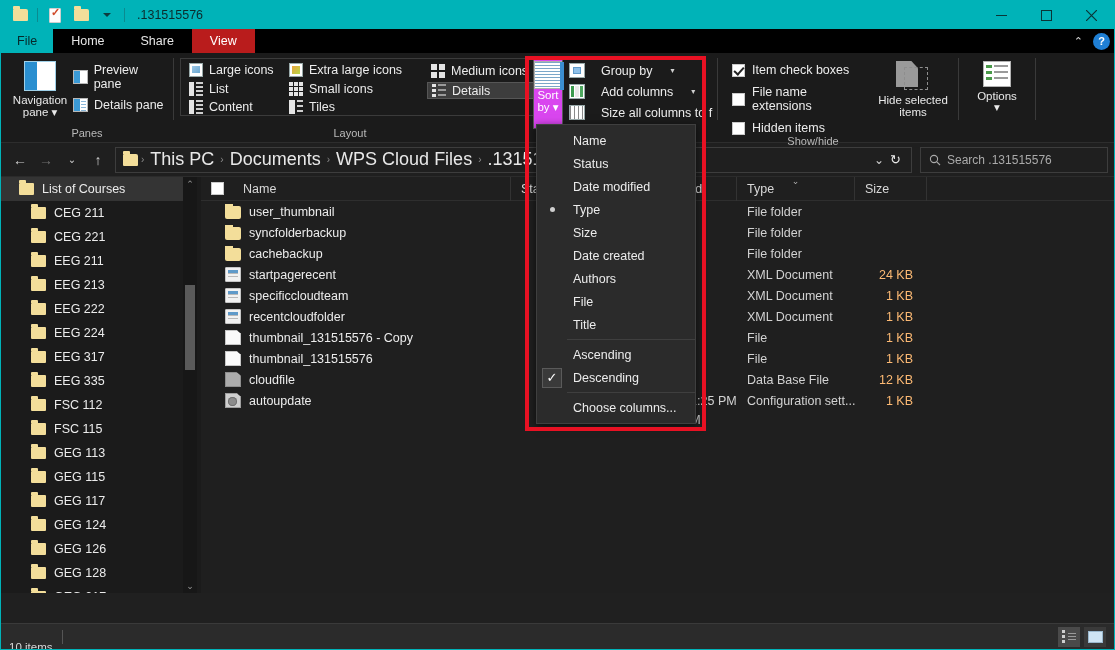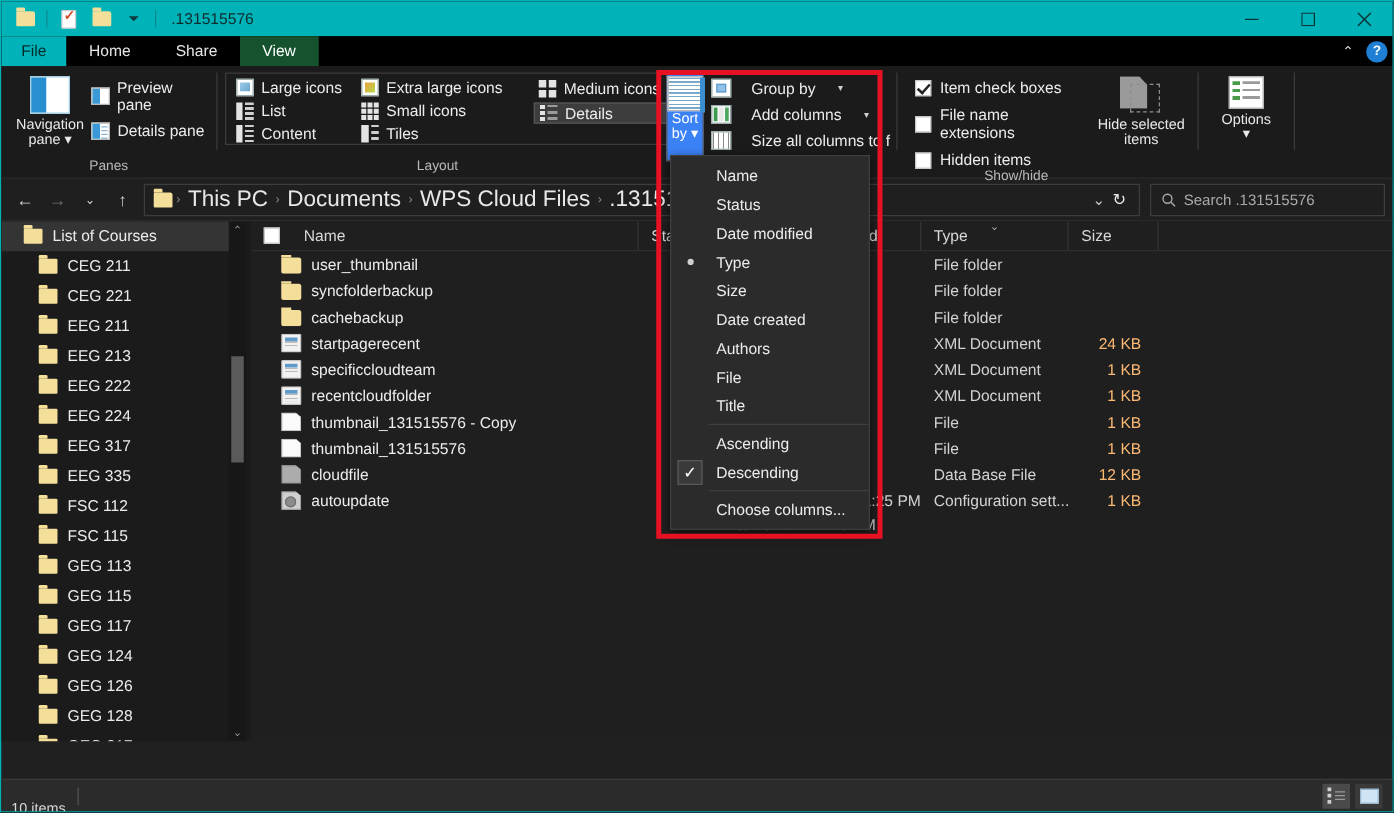--- a/index.html
+++ b/index.html
@@ -54,21 +54,21 @@
   .wbtn svg{ display:block; }
 
   
   .tabstrip{
     height:24px; background:#000; display:flex; align-items:stretch; position:relative;
   }
   .tab{
     padding:0 18px; display:flex;align-items:center; font-size:12.5px; color:#e6e6e6;
   }
   .tab.file{ background:#00b3b8; color:#06292a; font-weight:400; padding:0 16px; }
-  .tab.active{ background:#14532d; color:#fff; }
+  .tab.active{ background:#b91c1c; color:#fff; }
   .ribbon-ctrls{ position:absolute; right:4px; top:0; height:24px; display:flex; align-items:center; gap:6px; }
   .chev-up{ color:#d8d8d8; font-size:11px; padding:0 4px; }
   .helpbtn{
     width:17px;height:17px;border-radius:50%;background:#1f7fd4;color:#fff;
     font-size:11px;display:flex;align-items:center;justify-content:center;font-weight:bold;
   }
 
   
   .ribbon{
     height:90px; background:#1b1b1b; display:flex; position:relative;
@@ -136,21 +136,21 @@
   .lg-scroll{
     width:15px; border-left:1px solid #3b3b3b; display:flex;flex-direction:column;
     align-items:center;justify-content:space-between; padding:3px 0;
   }
   .lg-scroll span{ font-size:8px;color:#9a9a9a;line-height:9px; }
 
   
   .view-group{ width:190px; position:relative; }
   .sortby{
     width:44px; display:flex;flex-direction:column;align-items:center; padding-top:3px;
-    background:#3b82f6; border:1px solid #5a5a5a; height:72px;
+    background:#d946ef; border:1px solid #5a5a5a; height:72px;
   }
   .sortby .lbl{ font-size:11.5px;line-height:12px;text-align:center;color:#fff; }
   .sort-ico{
     width:28px;height:28px;background:#fff;border:1px solid #b0b0b0;position:relative;
     background-image:repeating-linear-gradient(to bottom,#7ba7c9 0 1px,transparent 1px 3px);
   }
   .sort-ico:after{ content:"";position:absolute;right:-3px;top:0;width:4px;height:28px;background:#3b8fd0; }
   .vcol{ display:flex;flex-direction:column; gap:6px; padding:6px 0 0 6px; }
   .vitem{ display:flex;align-items:center;gap:16px;font-size:12.5px;color:#ececec;white-space:nowrap;cursor:default; }
   .vi{ width:16px;height:15px;flex:0 0 16px;position:relative; }

